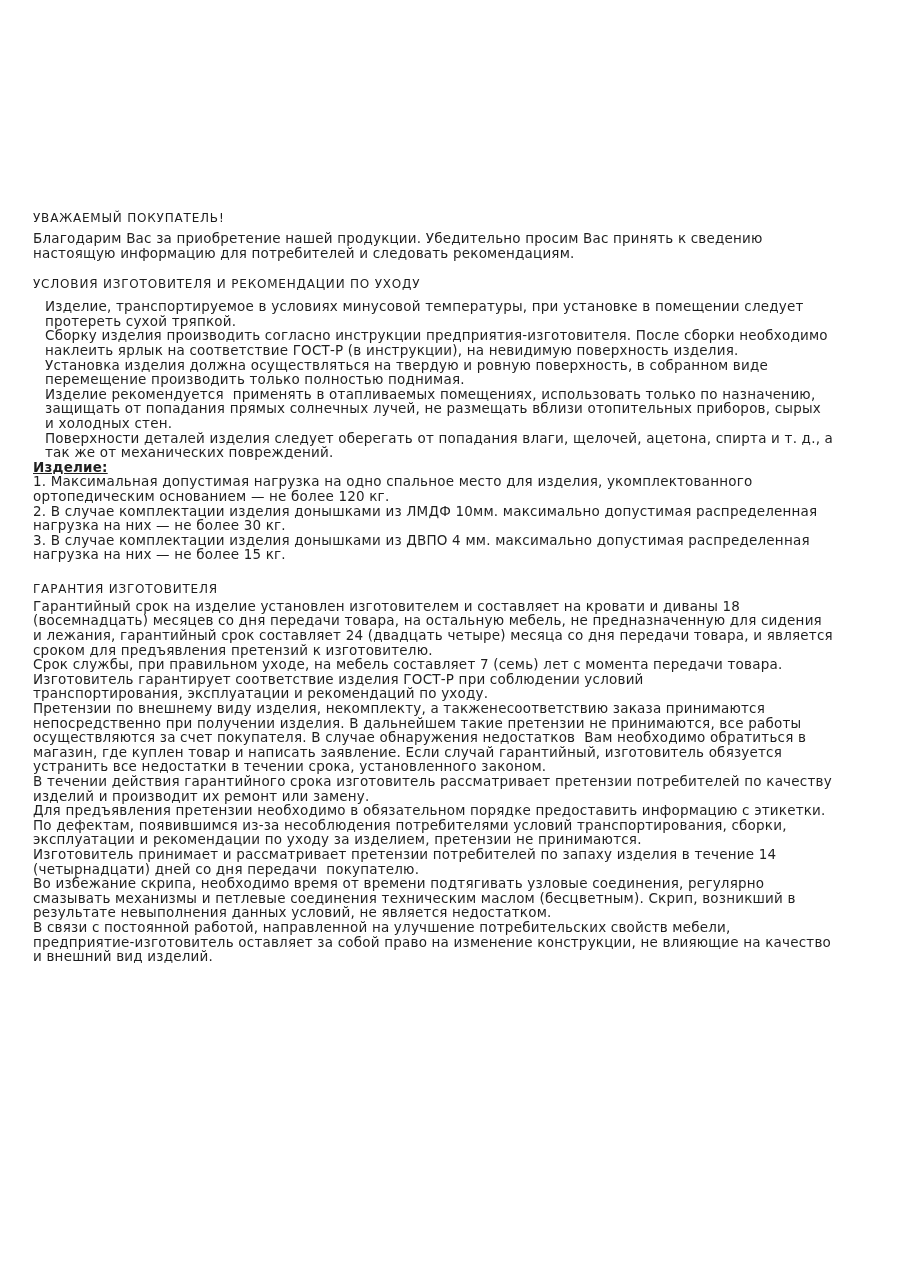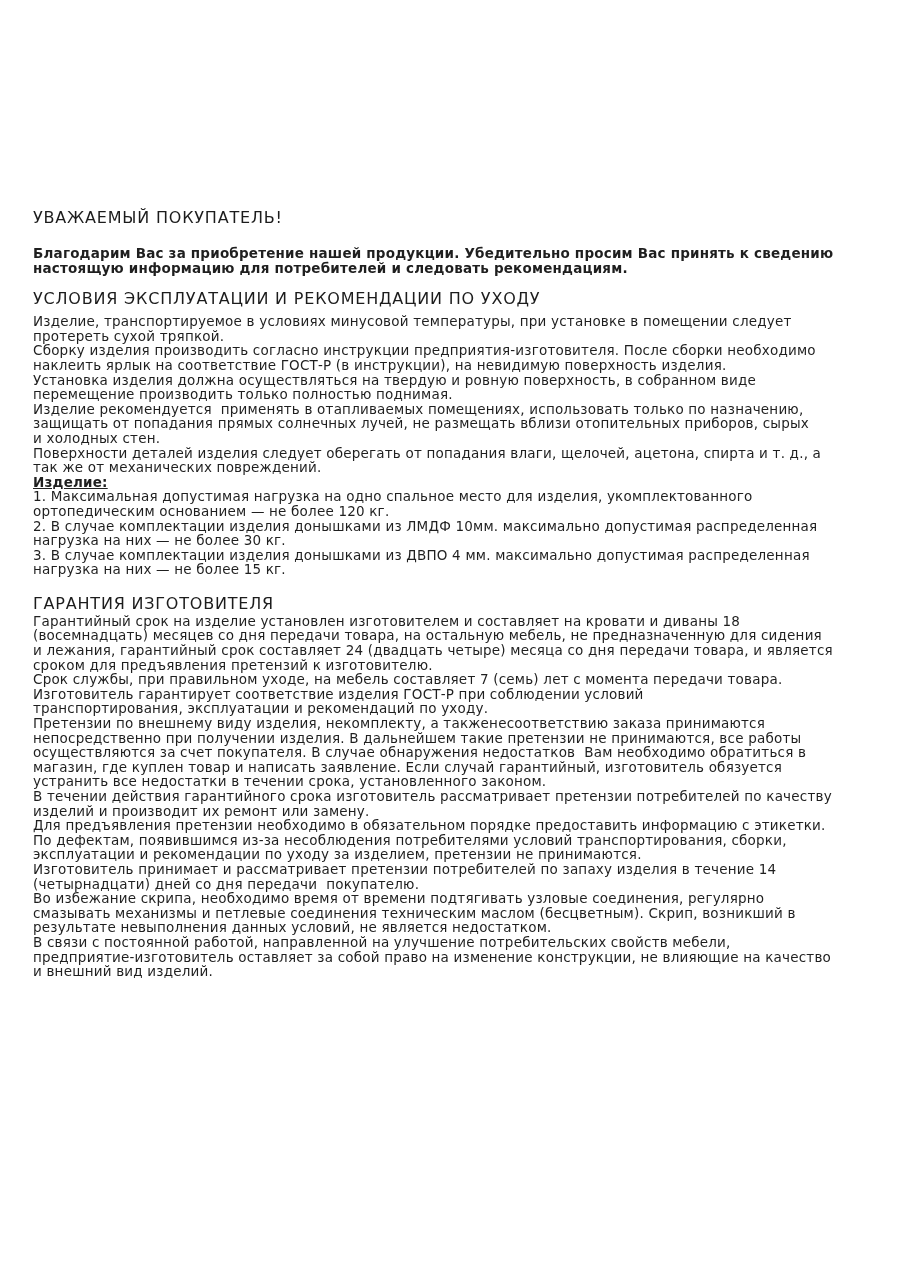--- a/index.html
+++ b/index.html
@@ -16,44 +16,44 @@
   }
   .page {
     position: relative;
     width: 900px;
     height: 1280px;
     box-sizing: border-box;
     padding: 0 20px 0 33px;
     background: #ffffff;
   }
   .doc-heading {
-    font-size: 16px;
+    font-size: 12px;
     line-height: 20px;
     font-weight: 400;
     letter-spacing: 0.8px;
     white-space: pre-wrap;
     color: #1c1c1c;
   }
   .doc-heading.big {
     font-size: 23px;
     line-height: 23px;
     letter-spacing: 0.6px;
   }
   .body-text {
     font-size: 13.5px;
     line-height: 14.6px;
     letter-spacing: 0.2px;
     white-space: pre-wrap;
     font-weight: 400;
     color: #1f1f1f;
   }
   #h1 { margin-top: 208px; }
-  #intro { margin-top: 18px; font-weight: bold; }
+  #intro { margin-top: 3px; }
   #h2 { margin-top: 14px; }
-  #care-a { margin-top: 5px; }
+  #care-a { margin-top: 5px; margin-left: 12px; }
   .warning-line {
     font-size: 13.5px;
     line-height: 14.6px;
     letter-spacing: 0.2px;
   }
   .warning-line .warn {
     font-weight: 700;
     text-decoration: underline;
   }
   #h3 { margin-top: 17px; }
@@ -62,21 +62,21 @@
 </head>
 <body>
 
 <div class="page">
 
   <div id="h1" class="doc-heading">УВАЖАЕМЫЙ ПОКУПАТЕЛЬ!</div>
 
   <div id="intro" class="body-text">Благодарим Вас за приобретение нашей продукции. Убедительно просим Вас принять к сведению
 настоящую информацию для потребителей и следовать рекомендациям.</div>
 
-  <div id="h2" class="doc-heading">УСЛОВИЯ ЭКСПЛУАТАЦИИ И РЕКОМЕНДАЦИИ ПО УХОДУ</div>
+  <div id="h2" class="doc-heading">УСЛОВИЯ ИЗГОТОВИТЕЛЯ И РЕКОМЕНДАЦИИ ПО УХОДУ</div>
 
   <div id="care-a" class="body-text">Изделие, транспортируемое в условиях минусовой температуры, при установке в помещении следует
 протереть сухой тряпкой.
 Сборку изделия производить согласно инструкции предприятия-изготовителя. После сборки необходимо
 наклеить ярлык на соответствие ГОСТ-Р (в инструкции), на невидимую поверхность изделия.
 Установка изделия должна осуществляться на твердую и ровную поверхность, в собранном виде
 перемещение производить только полностью поднимая.
 Изделие рекомендуется  применять в отапливаемых помещениях, использовать только по назначению,
 защищать от попадания прямых солнечных лучей, не размещать вблизи отопительных приборов, сырых
 и холодных стен.

